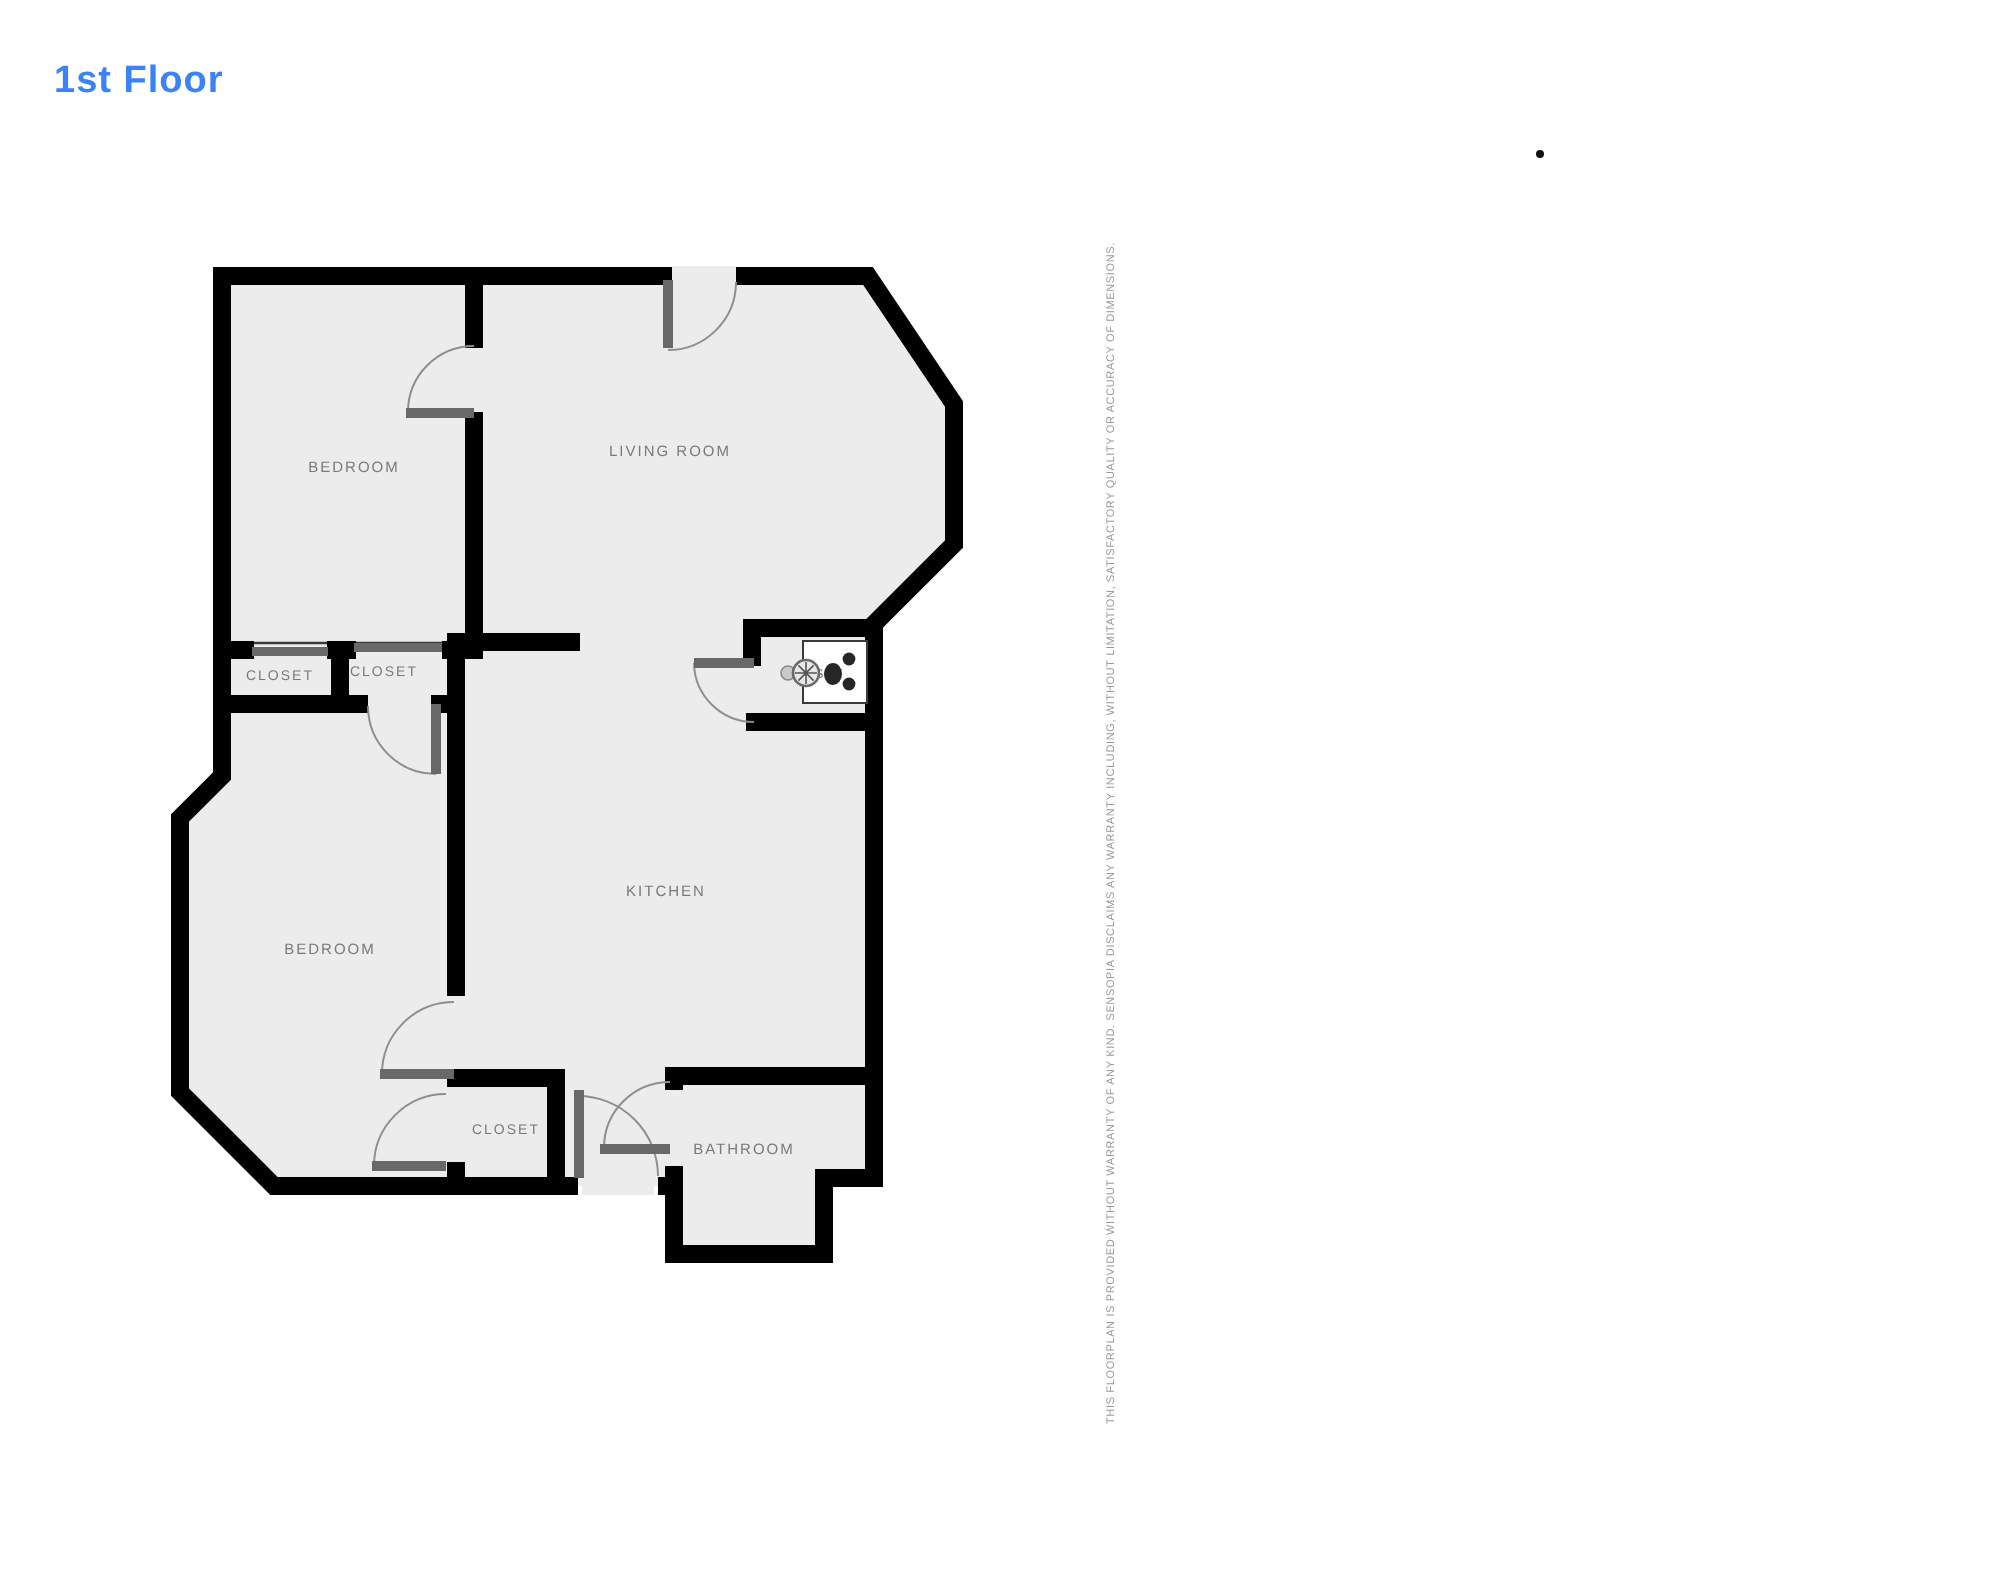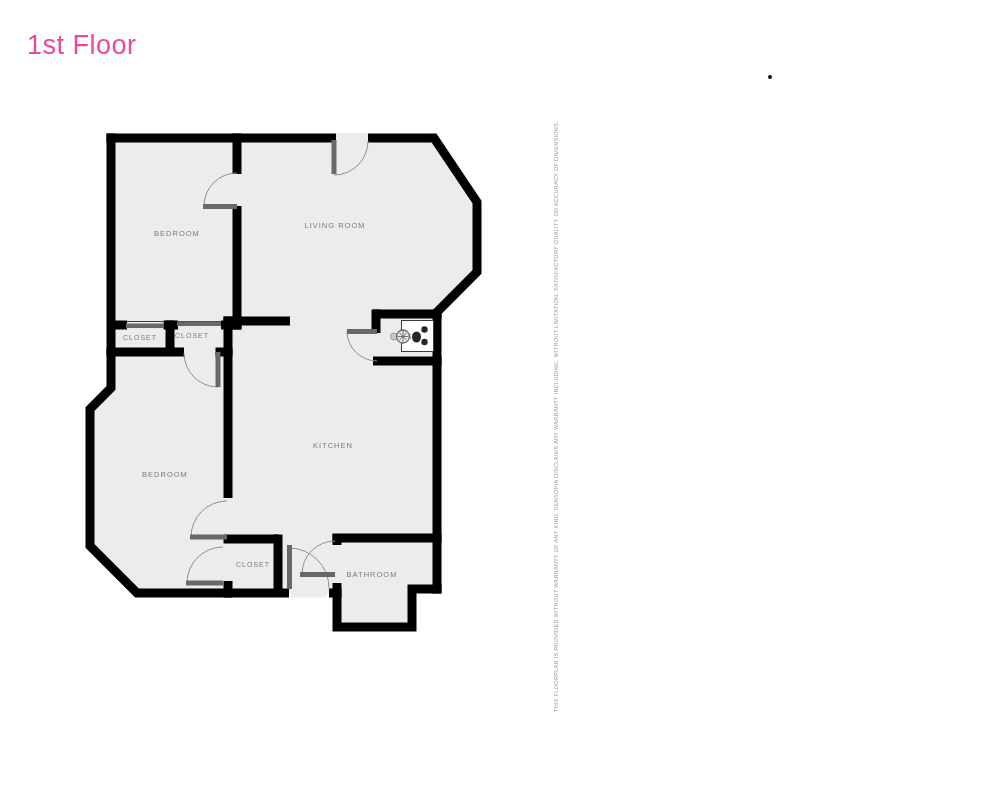--- a/index.html
+++ b/index.html
@@ -1,19 +1,19 @@
 <!DOCTYPE html>
 <html><head>
 <meta charset="utf-8">
 <style>
   html,body{margin:0;padding:0;background:#ffffff;}
   .page{position:relative;width:1008px;height:792px;background:#ffffff;overflow:hidden;
         font-family:"Liberation Sans", sans-serif;}
-  .title{position:absolute;left:27px;top:30px;font-size:27px;font-weight:400;
-         color:#ec4899;letter-spacing:0.5px;}
+  .title{position:absolute;left:27px;top:30px;font-size:19px;font-weight:700;
+         color:#3b82f6;letter-spacing:0.5px;}
   .plan-svg{position:absolute;left:0;top:0;}
   .room-label{font-family:"Liberation Sans",sans-serif;font-size:7.5px;fill:#7a7a7a;
               letter-spacing:1px;text-anchor:middle;}
   .room-label.small{font-size:7px;}
   .room-label.tiny{font-size:6.5px;letter-spacing:0.5px;}
   .wall{stroke:#000000;stroke-width:9;fill:none;stroke-linejoin:miter;}
   .wall-thin{stroke:#3a3a3a;stroke-width:1.2;fill:none;}
   .floor{fill:#ececec;stroke:none;}
   .leaf{fill:#686868;}
   .arc{stroke:#8f8f8f;stroke-width:1;fill:none;}

